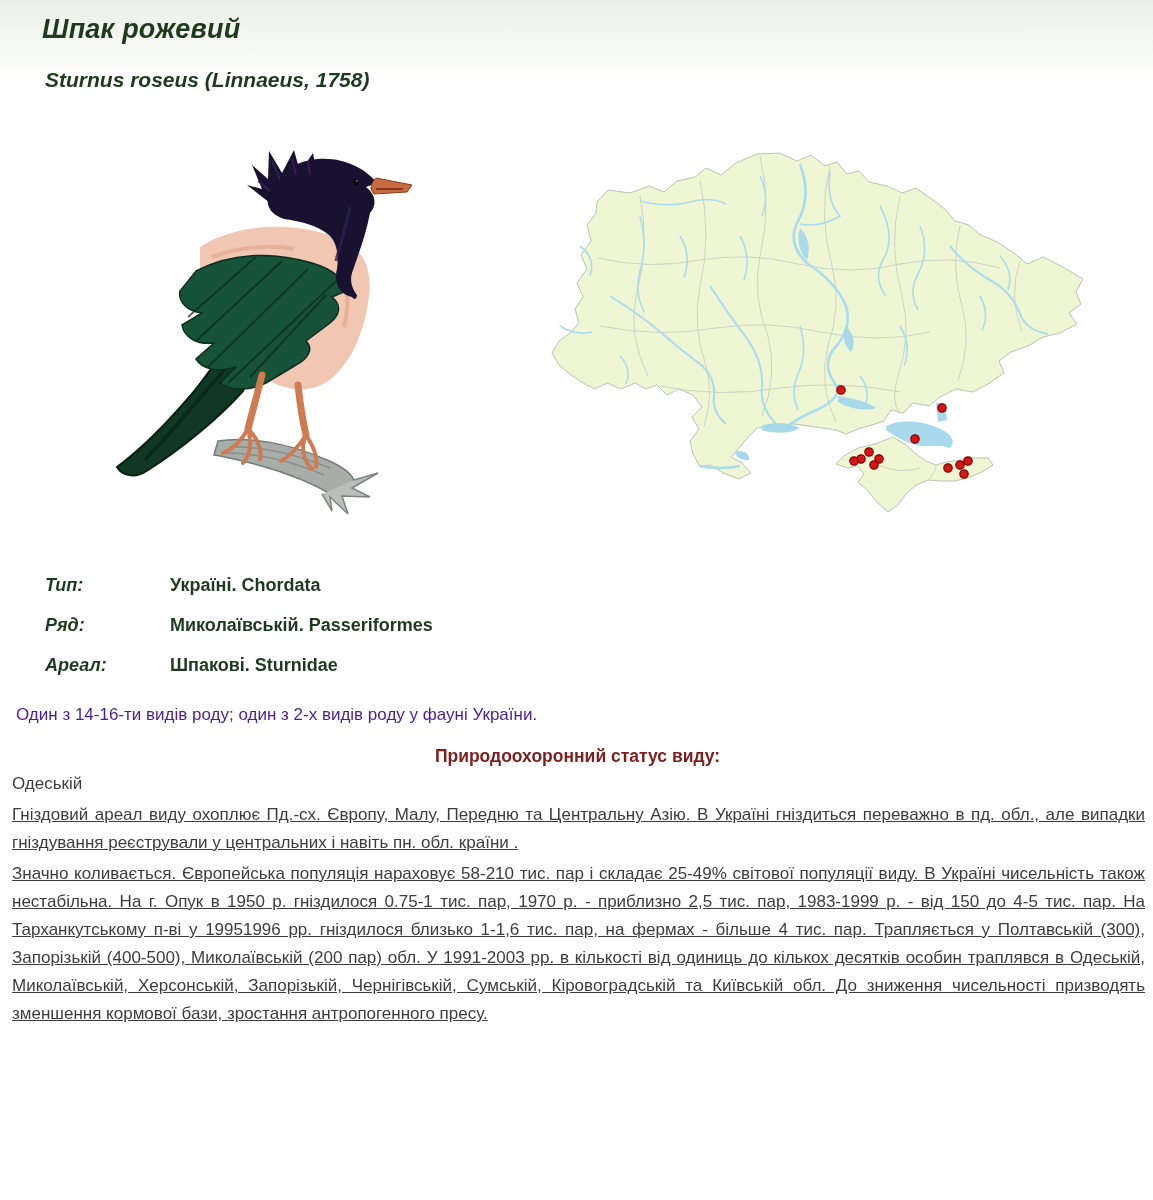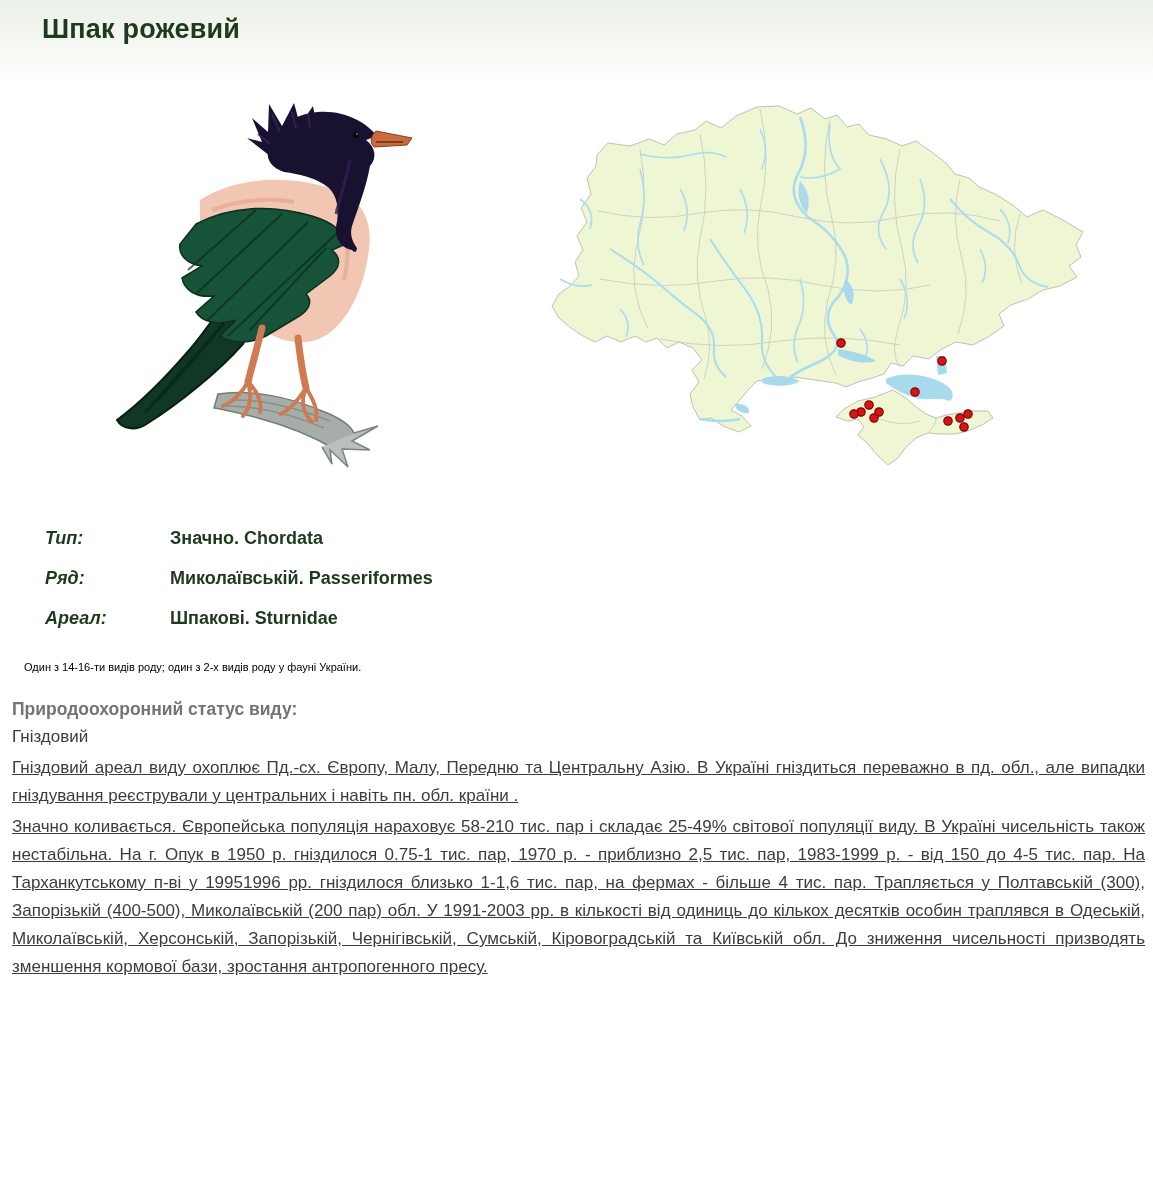--- a/index.html
+++ b/index.html
@@ -7,46 +7,47 @@
   body{
     width:1153px;height:1200px;overflow:hidden;
     font-family:"Liberation Sans","DejaVu Sans",sans-serif;
     background:linear-gradient(180deg,#eaf0e7 0px,#f3f6f0 35px,#ffffff 80px,#ffffff 100%);
     color:#3a3a3a;
   }
   
   .hdr{padding-top:12px;}
   .title{
     margin:0 0 0 42px;font-size:27px;line-height:34px;font-weight:bold;
-    color:#1d3a1d;letter-spacing:0.2px;
+    color:#1d3a1d;letter-spacing:0.2px;font-style:italic;
   }
   .subtitle{
     margin:20px 0 0 45px;font-size:21px;line-height:27px;
     font-weight:bold;font-style:italic;color:#1d3a1d;
   }
   
   .figures{position:relative;height:470px;}
   .bird{position:absolute;left:100px;top:52px;}
   .map{position:absolute;left:545px;top:48px;}
   
   .tax{margin:2px 0 0 45px;}
   .tax-row{height:40px;line-height:40px;font-size:18px;font-weight:bold;color:#1e3a1e;}
   .tax-label{display:inline-block;width:120px;font-style:italic;}
   .tax-value{display:inline-block;}
   
-  .intro{margin:16px 10px 0 24px;font-size:11px;line-height:27px;color:#000000;}
-  h2.sec{margin:17px 10px 0 12px;font-size:17.5px;line-height:22px;font-weight:bold;color:#737373;}
+  .intro{margin:16px 10px 0 16px;font-size:17px;line-height:27px;color:#4c1d95;}
+  h2.sec{margin:17px 10px 0 12px;font-size:17.5px;line-height:22px;font-weight:bold;color:#7f1d1d;text-align:center;}
   p.sec-body{margin:3px 8px 0 12px;font-size:17px;line-height:28px;color:#3c3c3c;}
   p.justify{text-align:justify;text-decoration:underline;}
 </style>
 </head>
 <body>
 
 <div class="hdr">
   <h1 class="title">Шпак рожевий</h1>
+  <div class="subtitle">Sturnus roseus (Linnaeus, 1758)</div>
 </div>
 
 <div class="figures">
 
   <svg class="bird" width="350" height="380" viewBox="0 0 350 380" aria-hidden="true">
 
     <path d="M128 203 C142 220 150 236 143 246 C118 274 80 305 45 327 C35 333 22 331 17 322 C39 306 67 278 91 250 C104 235 114 218 128 203 Z" fill="#103824" stroke="#06200f" stroke-width="2"></path>
     <path d="M133 215 L45 315 M121 229 L58 302" stroke="#051f10" stroke-width="3" fill="none" opacity="0.55"></path>
 
     <path d="M100 102 C140 76 196 78 236 92 C268 104 273 130 268 158 C263 192 248 222 228 236 C210 248 188 246 170 236 C140 220 114 190 100 160 Z" fill="#f1c6b3"></path>
@@ -145,37 +146,37 @@
         <circle cx="960" cy="469" r="4.2" fill="#d81414" stroke="#7d0606" stroke-width="1.2"></circle>
         <circle cx="968" cy="465" r="4.2" fill="#d81414" stroke="#7d0606" stroke-width="1.2"></circle>
         <circle cx="964" cy="478" r="4.2" fill="#d81414" stroke="#7d0606" stroke-width="1.2"></circle>
       </g>
   </svg>
 </div>
 
 <div class="tax">
   <div class="tax-row">
     <span class="tax-label">Тип:</span>
-    <span class="tax-value">Значно. Chordata</span>
+    <span class="tax-value">Україні. Chordata</span>
   </div>
   <div class="tax-row">
     <span class="tax-label">Ряд:</span>
     <span class="tax-value">Миколаївській. Passeriformes</span>
   </div>
   <div class="tax-row">
     <span class="tax-label">Ареал:</span>
     <span class="tax-value">Шпакові. Sturnidae</span>
   </div>
 </div>
 
 <p class="intro">Один з 14-16-ти видів роду; один з 2-х видів роду у фауні України.</p>
 
 <section>
   <h2 class="sec">Природоохоронний статус виду:</h2>
-  <p class="sec-body">Гніздовий</p>
+  <p class="sec-body">Одеській</p>
 </section>
 
 <section>
   <p class="sec-body justify">Гніздовий ареал виду охоплює Пд.-сх. Європу, Малу, Передню та Центральну Азію. В Україні гніздиться переважно в пд. обл., але випадки гніздування реєстрували у центральних і навіть пн. обл. країни .</p>
 </section>
 
 <section>
   <p class="sec-body justify">Значно коливається. Європейська популяція нараховує 58-210 тис. пар і складає 25-49% світової популяції виду. В Україні чисельність також нестабільна. На г. Опук в 1950 р. гніздилося 0.75-1 тис. пар, 1970 р. - приблизно 2,5 тис. пар, 1983-1999 р. - від 150 до 4-5 тис. пар. На Тарханкутському п-ві у 19951996 рр. гніздилося близько 1-1,6 тис. пар, на фермах - більше 4 тис. пар. Трапляється у Полтавській (300), Запорізькій (400-500), Миколаївській (200 пар) обл. У 1991-2003 рр. в кількості від одиниць до кількох десятків особин траплявся в Одеській, Миколаївській, Херсонській, Запорізькій, Чернігівській, Сумській, Кіровоградській та Київській обл. До зниження чисельності призводять зменшення кормової бази, зростання антропогенного пресу.</p>
 </section>
 

